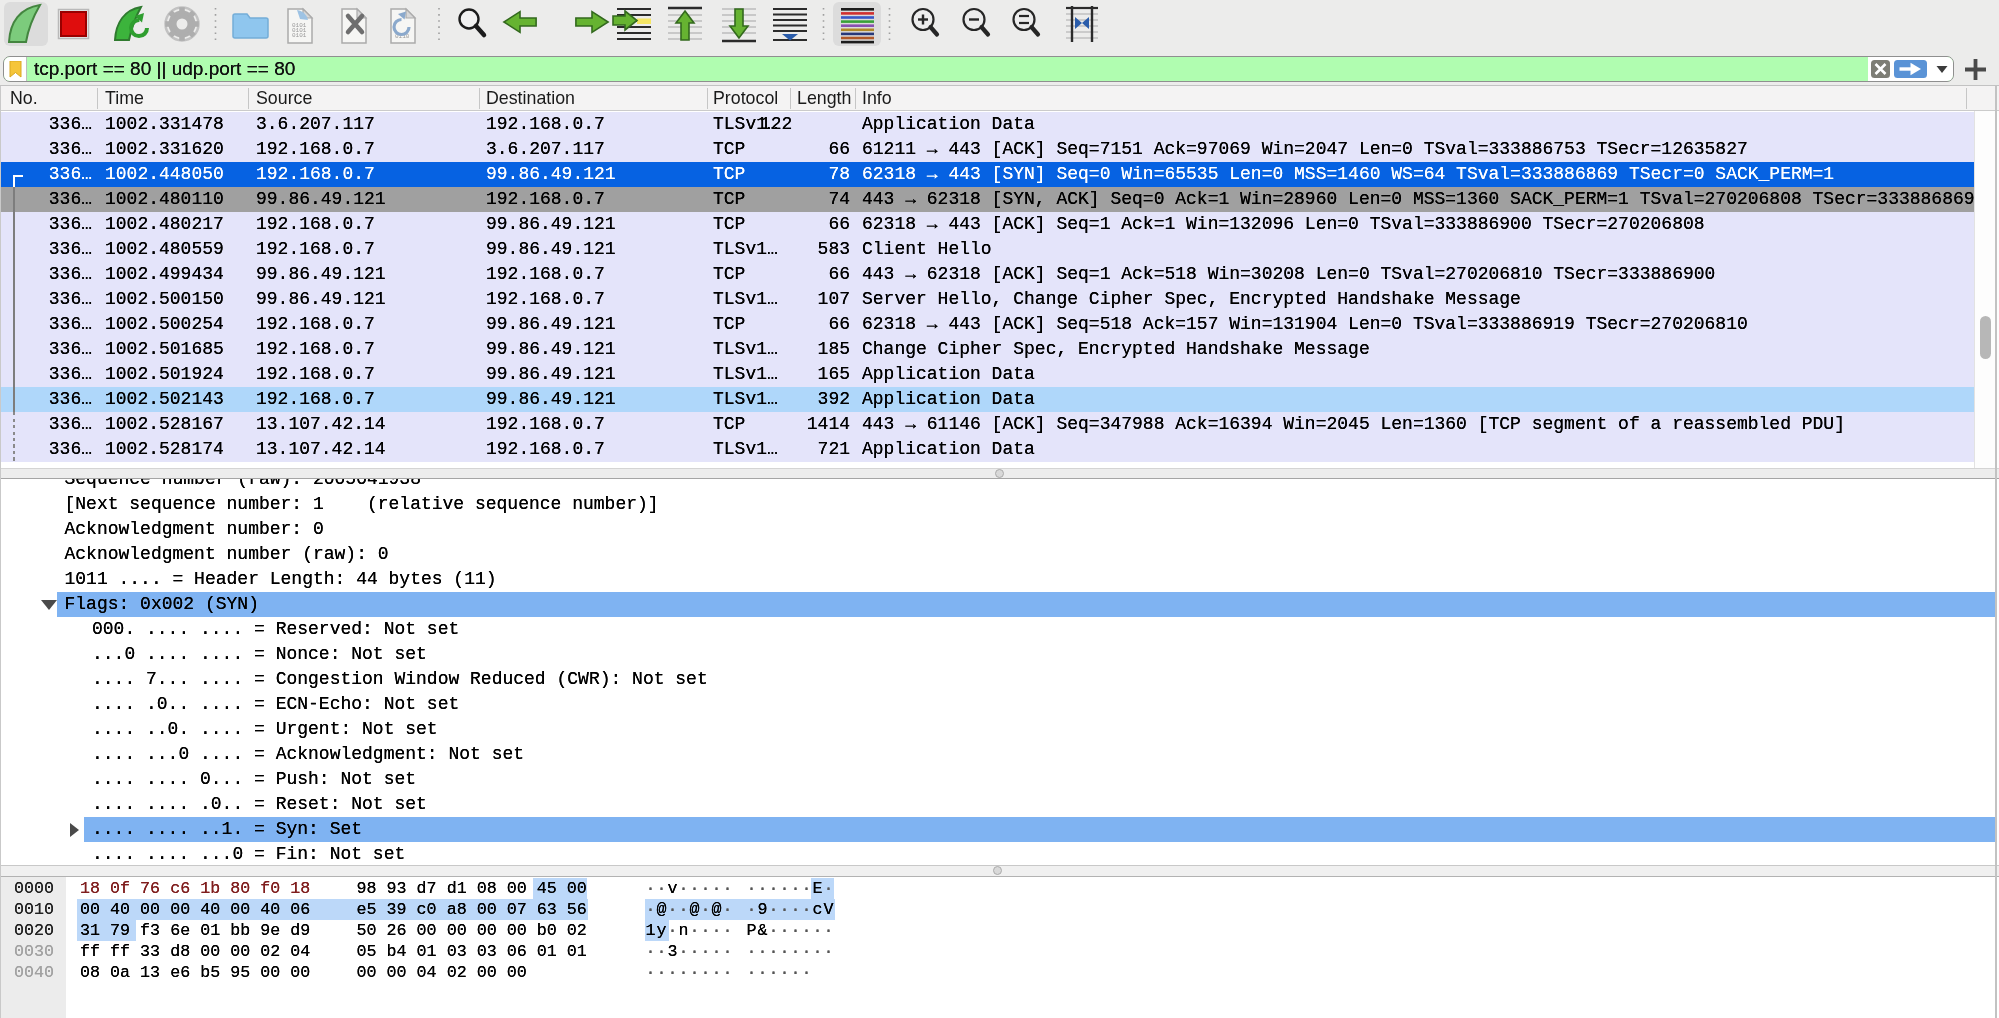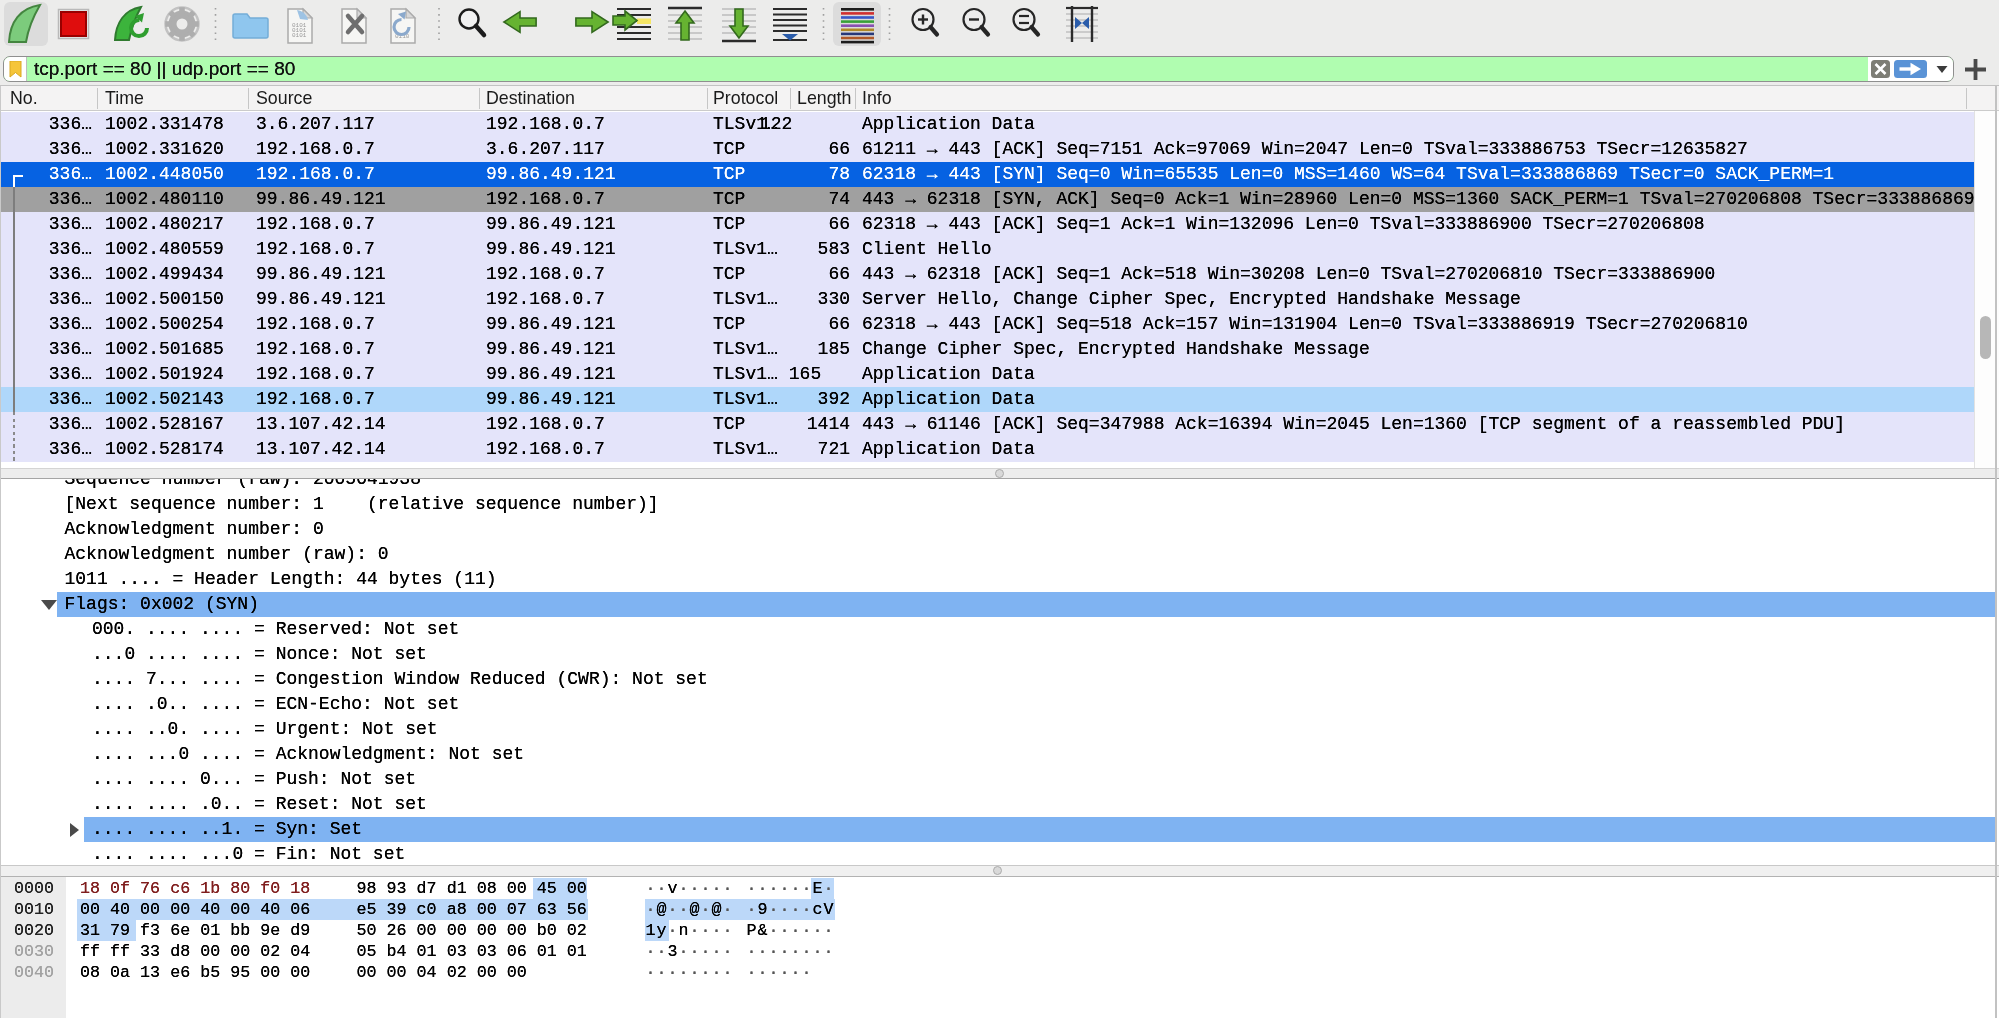--- a/index.html
+++ b/index.html
@@ -215,21 +215,21 @@
 <span class="pl" style="left:713px">TCP</span>
 <span class="pl" style="left:760px;width:90px;text-align:right">66</span>
 <span class="pl" style="left:862px;width:1112px">443 → 62318 [ACK] Seq=1 Ack=518 Win=30208 Len=0 TSval=270206810 TSecr=333886900</span>
 </div>
 <div class="plrow mono" style="top:287px;background:#e4e4fa;color:#000">
 <span class="pl" style="left:20px;width:72px;text-align:right">336…</span>
 <span class="pl" style="left:105px">1002.500150</span>
 <span class="pl" style="left:256px">99.86.49.121</span>
 <span class="pl" style="left:486px">192.168.0.7</span>
 <span class="pl" style="left:713px">TLSv1…</span>
-<span class="pl" style="left:760px;width:90px;text-align:right">330</span>
+<span class="pl" style="left:760px;width:90px;text-align:right">107</span>
 <span class="pl" style="left:862px;width:1112px">Server Hello, Change Cipher Spec, Encrypted Handshake Message</span>
 </div>
 <div class="plrow mono" style="top:312px;background:#e4e4fa;color:#000">
 <span class="pl" style="left:20px;width:72px;text-align:right">336…</span>
 <span class="pl" style="left:105px">1002.500254</span>
 <span class="pl" style="left:256px">192.168.0.7</span>
 <span class="pl" style="left:486px">99.86.49.121</span>
 <span class="pl" style="left:713px">TCP</span>
 <span class="pl" style="left:760px;width:90px;text-align:right">66</span>
 <span class="pl" style="left:862px;width:1112px">62318 → 443 [ACK] Seq=518 Ack=157 Win=131904 Len=0 TSval=333886919 TSecr=270206810</span>
@@ -242,21 +242,21 @@
 <span class="pl" style="left:713px">TLSv1…</span>
 <span class="pl" style="left:760px;width:90px;text-align:right">185</span>
 <span class="pl" style="left:862px;width:1112px">Change Cipher Spec, Encrypted Handshake Message</span>
 </div>
 <div class="plrow mono" style="top:362px;background:#e4e4fa;color:#000">
 <span class="pl" style="left:20px;width:72px;text-align:right">336…</span>
 <span class="pl" style="left:105px">1002.501924</span>
 <span class="pl" style="left:256px">192.168.0.7</span>
 <span class="pl" style="left:486px">99.86.49.121</span>
 <span class="pl" style="left:713px">TLSv1…</span>
-<span class="pl" style="left:760px;width:90px;text-align:center">165</span>
+<span class="pl" style="left:760px;width:90px;text-align:right">165</span>
 <span class="pl" style="left:862px;width:1112px">Application Data</span>
 </div>
 <div class="plrow mono" style="top:387px;background:#afd7fa;color:#000">
 <span class="pl" style="left:20px;width:72px;text-align:right">336…</span>
 <span class="pl" style="left:105px">1002.502143</span>
 <span class="pl" style="left:256px">192.168.0.7</span>
 <span class="pl" style="left:486px">99.86.49.121</span>
 <span class="pl" style="left:713px">TLSv1…</span>
 <span class="pl" style="left:760px;width:90px;text-align:right">392</span>
 <span class="pl" style="left:862px;width:1112px">Application Data</span>

